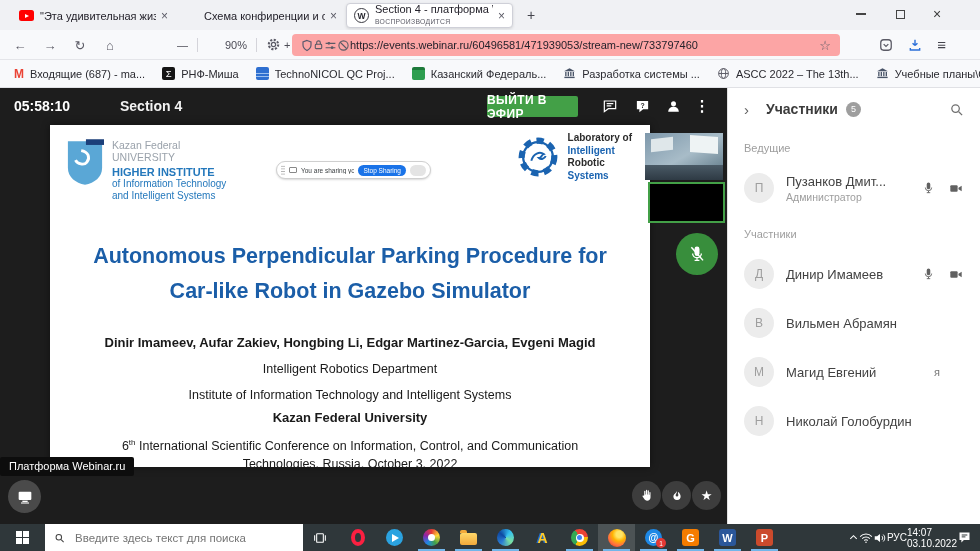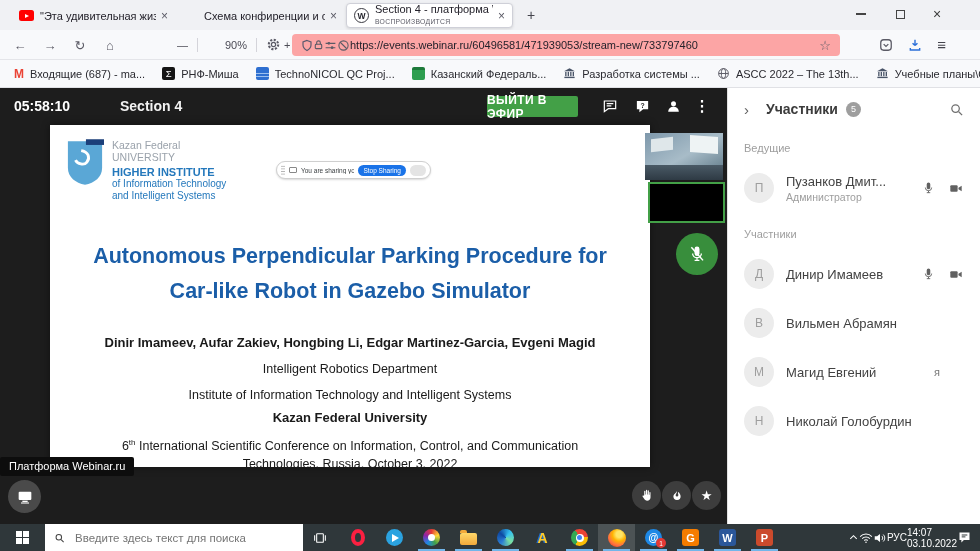--- a/index.html
+++ b/index.html
@@ -315,20 +315,33 @@
           <div class="kfu-b2">and Intelligent Systems</div>
         </div>
       </div>
       <div class="sharebar">
         <span class="dragdots"></span>
         <span class="cast"></span>
         <span class="sb-msg">You are sharing your entire screen.</span>
         <span class="sb-stop">Stop Sharing</span>
         <span class="sb-hide"></span>
       </div>
+      <div class="lirs">
+        <svg width="46" height="46" viewBox="0 0 48 48" fill="none" stroke="#1a63b0">
+            <circle cx="24" cy="24" r="17" stroke-width="6.5" stroke-dasharray="7.4 5.6"></circle>
+            <circle cx="24" cy="24" r="15.5" stroke-width="2.4"></circle>
+            <path d="M17 28c2-8 9-10 13-7-3 1-2 4-5 4 2 2 6 1 7-2" stroke-width="2"></path>
+          </svg>
+        <div class="lirs-t">
+          <div class="lc1">Laboratory of</div>
+          <div class="lc2">Intelligent</div>
+          <div class="lc1">Robotic</div>
+          <div class="lc2">Systems</div>
+        </div>
+      </div>
       <div class="stitle">
         <div>Autonomous Perpendicular Parking Procedure for</div>
         <div>Car-like Robot in Gazebo Simulator</div>
       </div>
       <div class="sbody">
         <div class="authors">Dinir Imameev, Aufar Zakiev, Hongbing Li, Edgar Martinez-Garcia, Evgeni Magid</div>
         <div class="sline">Intelligent Robotics Department</div>
         <div class="sline">Institute of Information Technology and Intelligent Systems</div>
         <div class="univ">Kazan Federal University</div>
         <div class="conf"><span>6</span><span class="sup">th</span><span> International Scientific Conference on Information, Control, and Communication</span></div>

